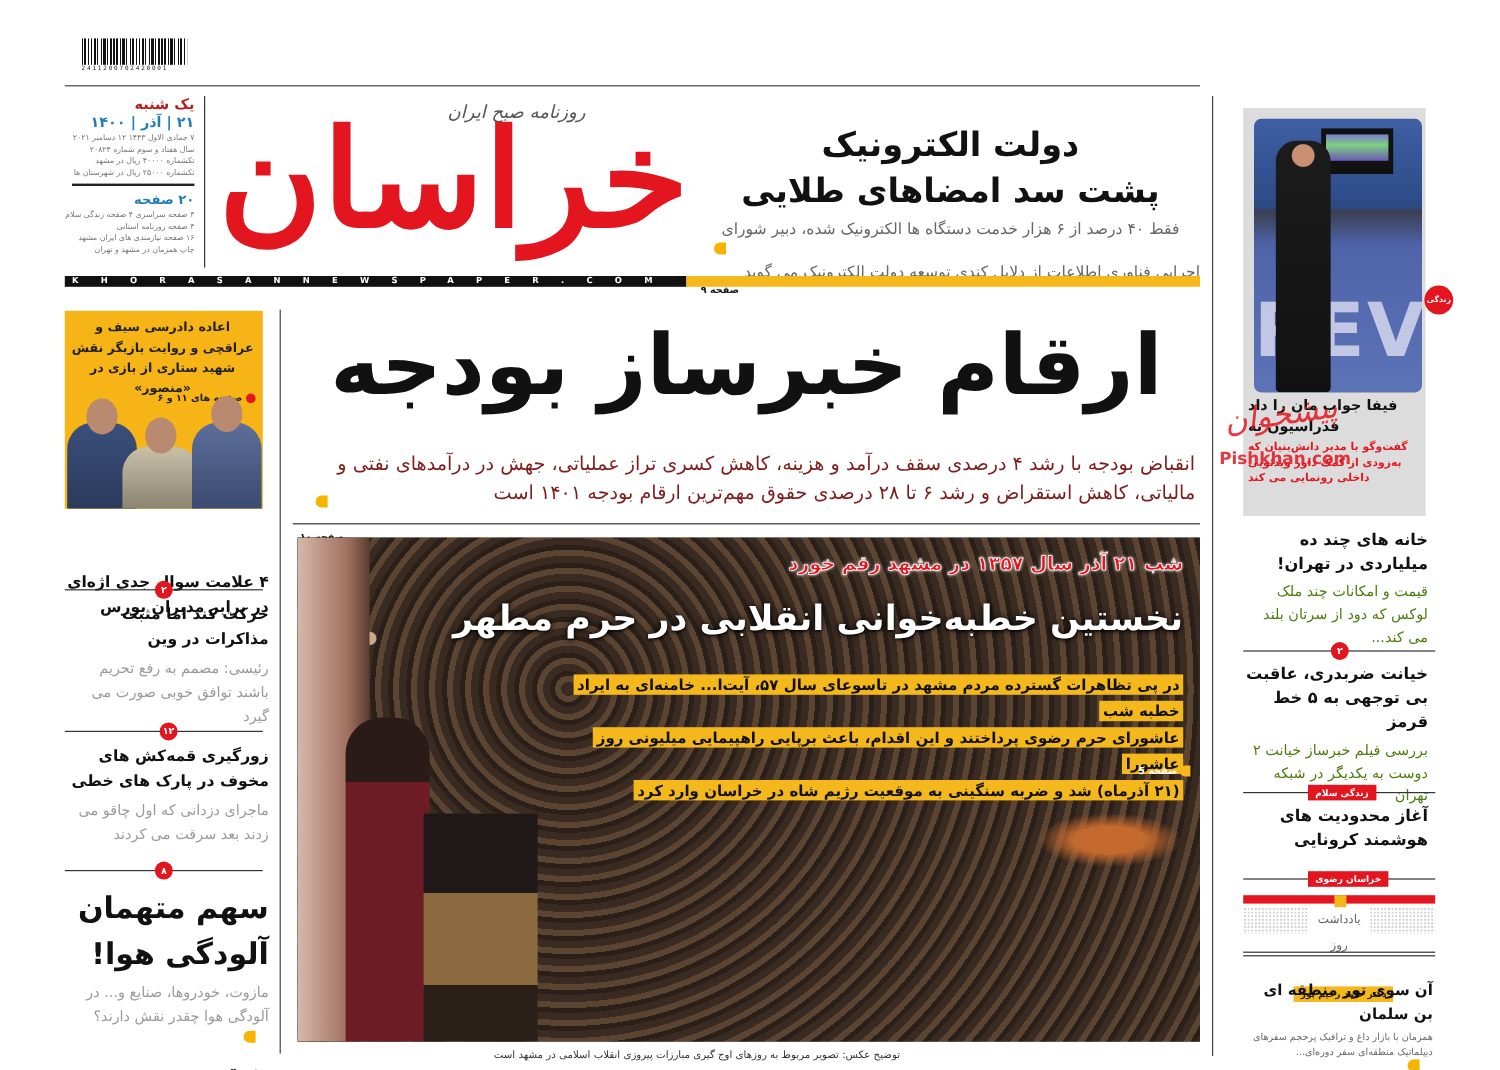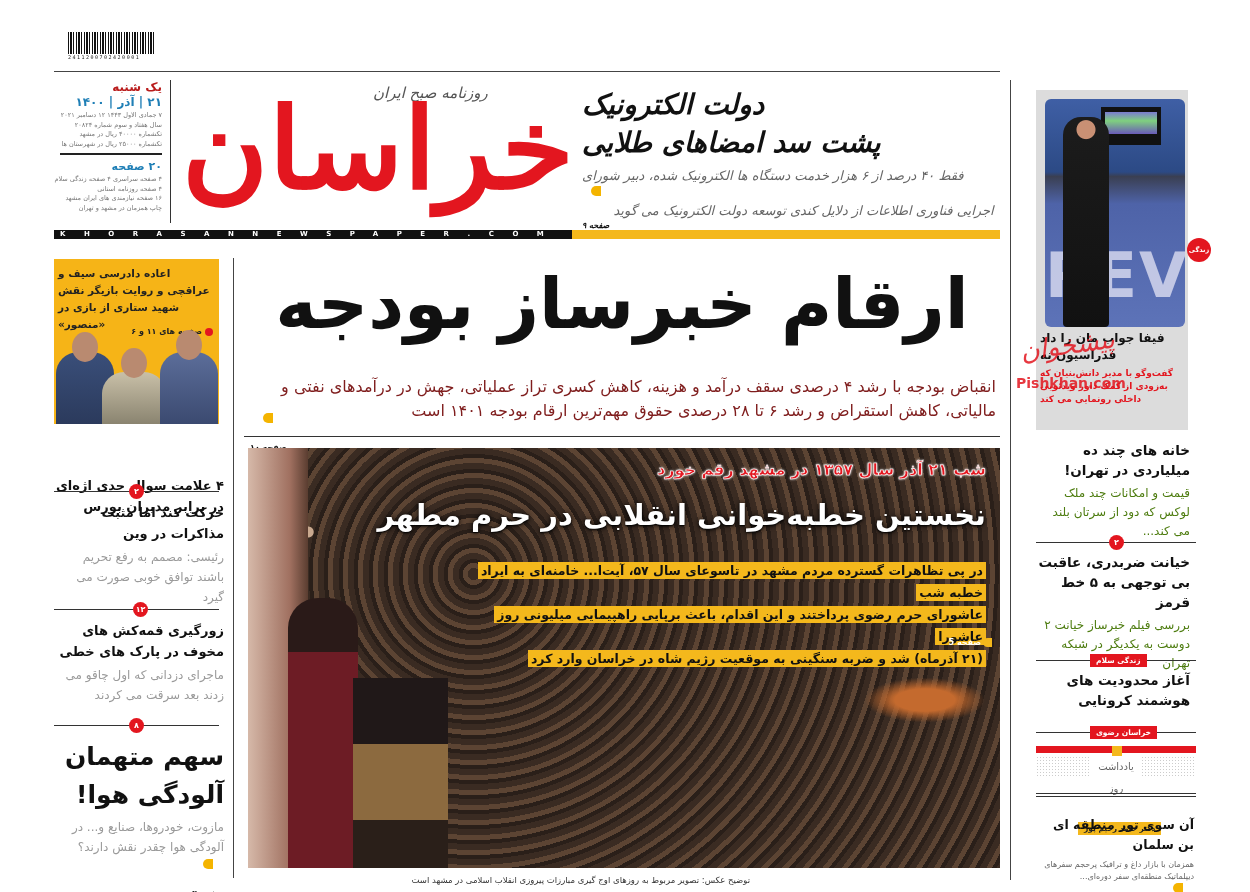--- a/index.html
+++ b/index.html
@@ -24,21 +24,21 @@
   .datebox .hr { height: 2px; background: #222; margin: 4px 0 5px 8px; }
   .datebox .pages { color: #1f7fb6; font-weight: bold; font-size: 11px; line-height: 14px; }
   .vline-date { left: 170px; top: 80px; width: 1px; height: 143px; background: #333; }
 
   
   .logo { left: 178px; top: 44px; width: 400px; height: 186px; }
   .logo .tagline { position: absolute; left: 195px; top: 40px; font-family: "DejaVu Serif", serif; font-style: italic; font-size: 15px; color: #555; }
   .logo .word { position: absolute; left: 0; top: 20px; width: 400px; text-align: center; font-family: "DejaVu Serif", serif; font-weight: bold; font-size: 118px; color: #e3161f; line-height: 170px; letter-spacing: -4px; transform: scaleY(0.95); }
 
   
-  .top-story { left: 582px; top: 86px; width: 420px; text-align: left; font-style: italic; }
+  .top-story { left: 582px; top: 102px; width: 420px; text-align: center; }
   .top-story .h1 { font-weight: bold; font-size: 28px; line-height: 38px; color: #111; }
   .top-story .sub { font-size: 13px; line-height: 20px; color: #666; margin-top: 4px; }
   .page-ref { display: inline-flex; align-items: center; gap: 20px; font-size: 8px; font-weight: bold; color: #111; vertical-align: middle; flex-direction: column; }
   .page-ref .chev { display: inline-block; width: 10px; height: 10px; background: #f4b400; border-radius: 50% 0 0 50%; }
 
   
   .strip { left: 54px; top: 230px; width: 518px; height: 9px; background: #111; color: #fff; font-size: 7px; font-weight: bold; letter-spacing: 18.5px; line-height: 9px; direction: ltr; text-align: left; padding-left: 6px; white-space: nowrap; overflow: hidden; }
   .strip-yellow { left: 572px; top: 230px; width: 428px; height: 9px; background: #f4b81c; }
 
   
@@ -70,21 +70,21 @@
   .note-bar { left: 1036px; top: 746px; width: 160px; height: 7px; background: #e3161f; }
   .note-bar i { position: absolute; left: 76px; top: 0; width: 10px; height: 14px; background: #f4b81c; }
   .note-dots { left: 1036px; top: 756px; width: 160px; height: 22px;
      background-image: radial-gradient(#ccc 0.7px, transparent 0.9px); background-size: 3px 3px; }
   .note-dots span { display: block; text-align: center; font-size: 10px; color: #666; line-height: 22px; background: #fff; width: 52px; margin: 0 auto; }
   .dbl-line { position: absolute; height: 4px; border-top: 1px solid #333; border-bottom: 1px solid #333; }
 
   
   .vline-left { left: 233px; top: 258px; width: 1px; height: 620px; background: #444; }
   .promo { left: 54px; top: 259px; width: 165px; height: 165px; background: #f6b417; overflow: hidden; }
-  .promo .txt { position: absolute; right: 6px; top: 6px; width: 155px; text-align: left; font-weight: bold; font-size: 10.5px; line-height: 17px; color: #222; }
+  .promo .txt { position: absolute; right: 6px; top: 6px; width: 155px; text-align: center; font-weight: bold; font-size: 10.5px; line-height: 17px; color: #222; }
   .promo .ref { position: absolute; right: 6px; top: 68px; font-size: 8px; font-weight: bold; color: #222; display: flex; align-items: center; gap: 3px; }
   .promo .ref i { width: 8px; height: 8px; border-radius: 50%; background: #e3161f; }
   .person { position: absolute; bottom: 0; border-radius: 22px 22px 0 0; }
   .person .head { position: absolute; left: 50%; transform: translateX(-50%); border-radius: 50%; background: #b98a70; }
 
   .lcol { left: 54px; width: 170px; text-align: right; }
   .lcol .h { font-weight: bold; font-size: 13px; line-height: 21px; color: #111; }
   .lcol .s { font-size: 12px; line-height: 20px; color: #9a9a9a; margin-top: 3px; }
   .lcol .big { font-weight: bold; font-size: 25px; line-height: 38px; color: #111; }
 

